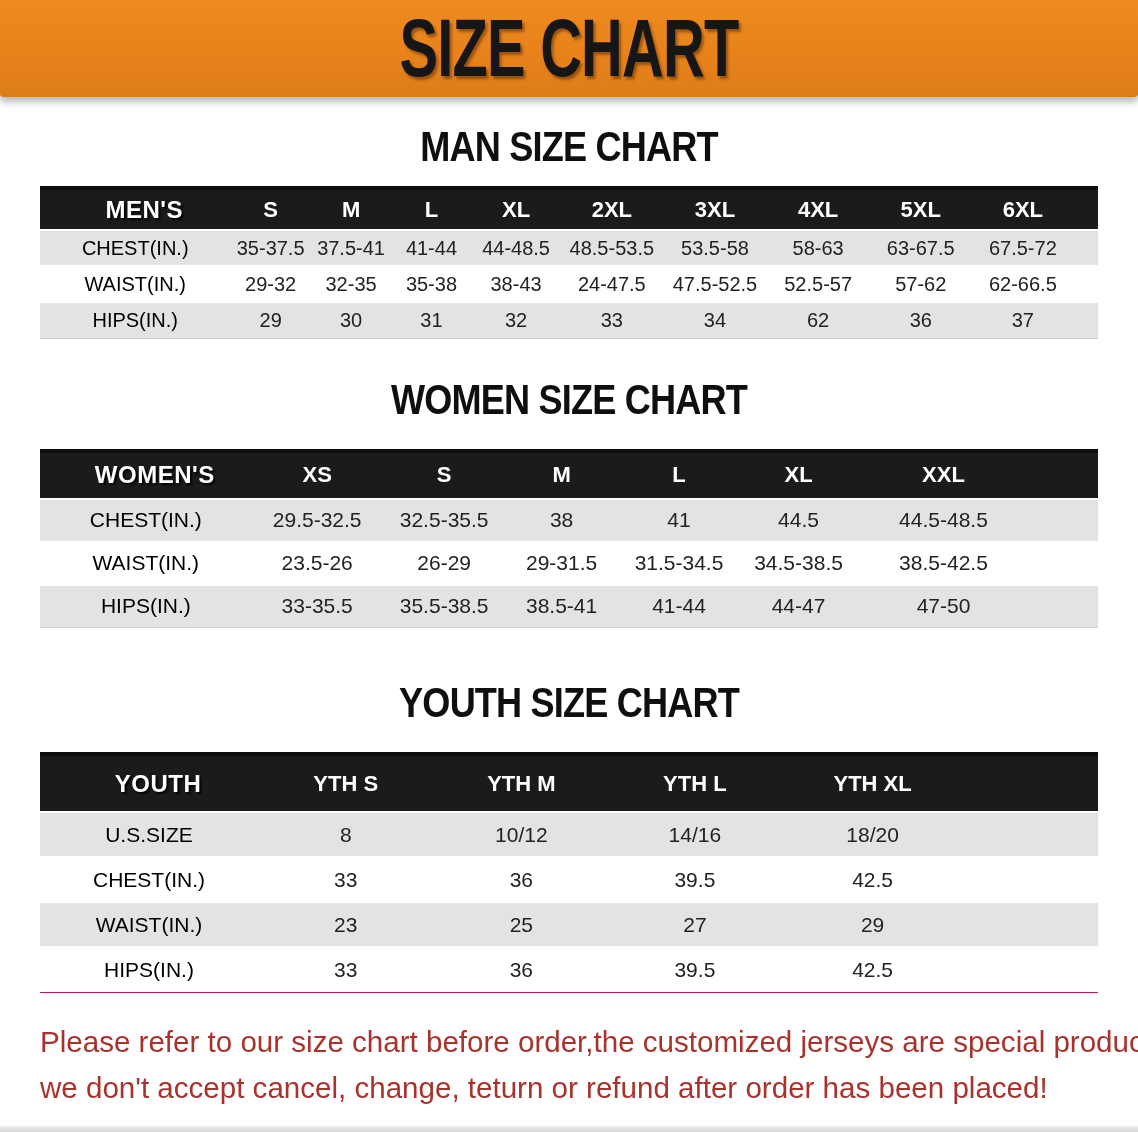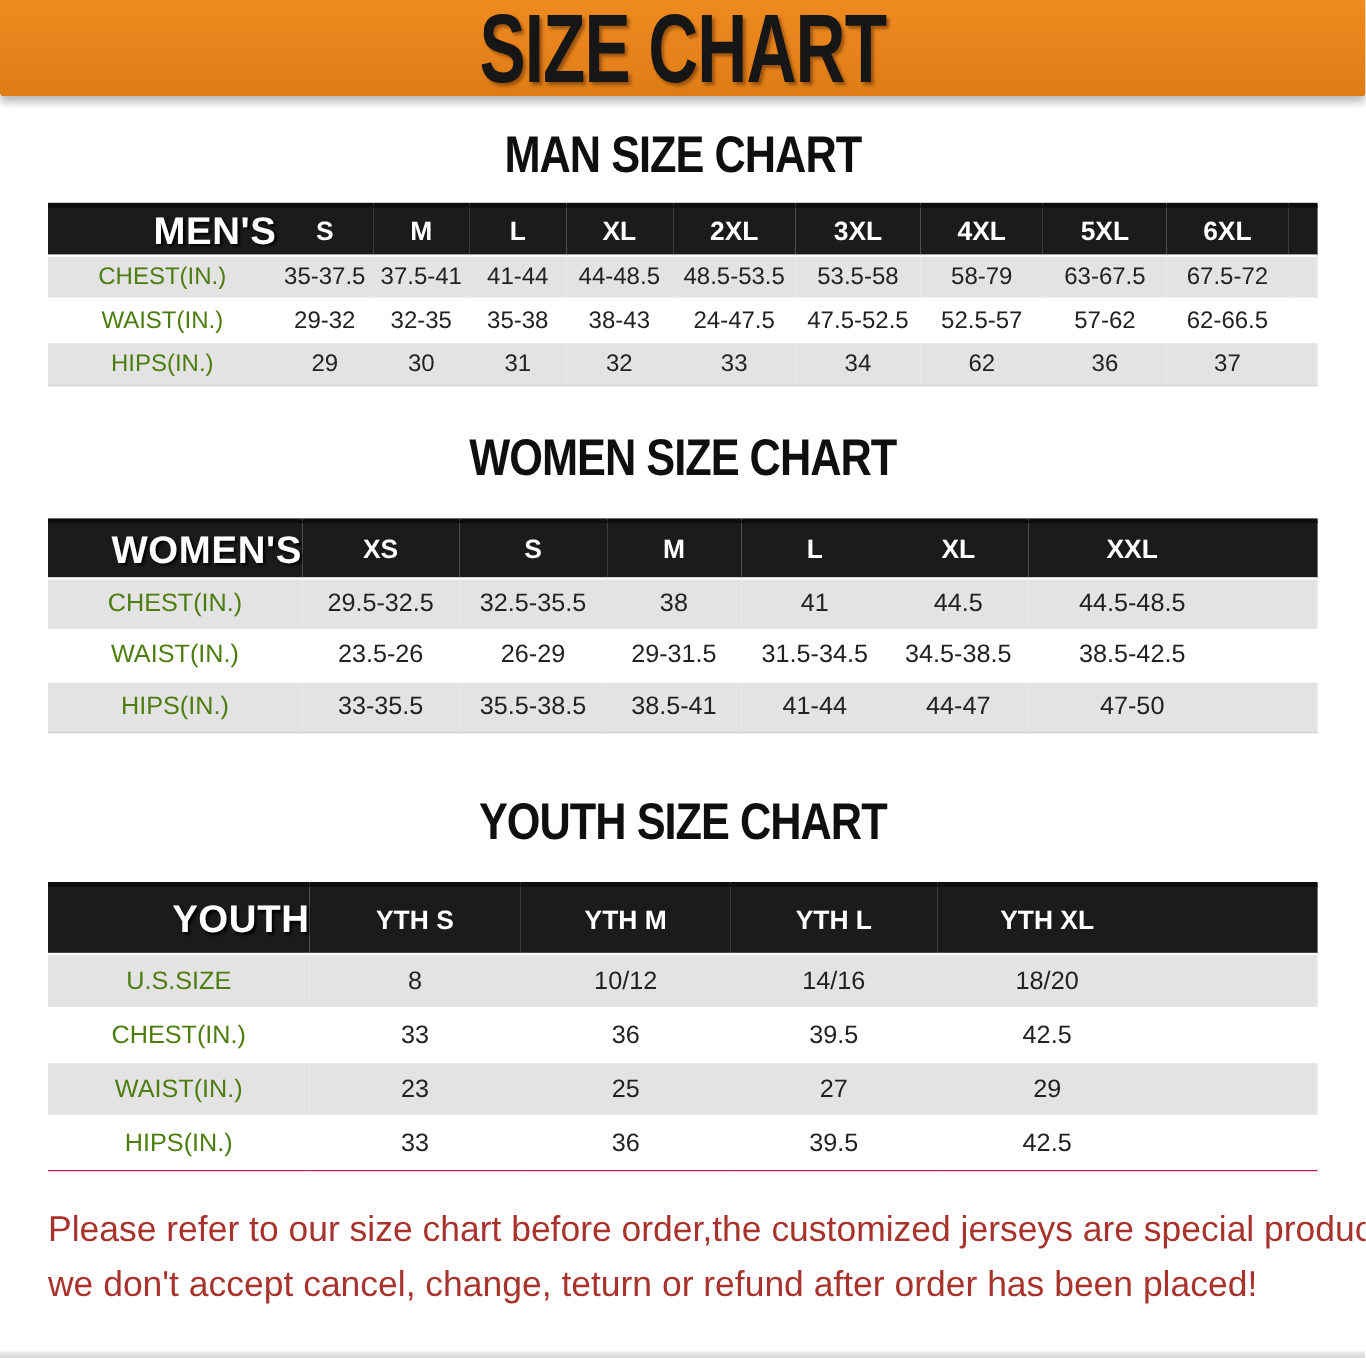--- a/index.html
+++ b/index.html
@@ -6,21 +6,21 @@
   html, body {
     width: 1138px; height: 1132px;
     background: #ffffff;
     overflow: hidden;
     font-family: "Liberation Sans", sans-serif;
   }
   .page { position: relative; width: 1138px; height: 1132px; background: #fff; }
 
   
   .banner {
-    height: 80px;
+    height: 97px;
     background: linear-gradient(180deg, #ee8a1f 0%, #e8831c 55%, #dd7c15 100%);
     display: flex; align-items: center; justify-content: center;
     box-shadow: 0 5px 7px rgba(0,0,0,0.28);
     border-radius: 0 0 3px 3px;
   }
   .banner h1 {
     font-size: 78px; font-weight: 800; color: #161616;
     transform: scaleX(0.74) scaleY(1.04);
     letter-spacing: -1px; white-space: nowrap;
     text-shadow: 3px 3px 3px rgba(60,25,0,0.45);
@@ -41,32 +41,32 @@
     width: 1058px; margin: 0 40px;
     border-collapse: collapse; table-layout: fixed;
   }
   thead th {
     background: #1b1b1b; color: #ffffff;
     border-top: 4px solid #0e0e0e;
     font-weight: 700; text-align: center; vertical-align: middle;
     font-size: 22px;
   }
   thead th.lbl {
-    text-align: right; padding-left: 18px;
-    font-size: 32px; letter-spacing: 0.5px;
+    text-align: center; padding-left: 18px;
+    font-size: 24px; letter-spacing: 0.5px;
     text-shadow: 2px 2px 2px rgba(0,0,0,0.9);
   }
   tbody td {
     text-align: center; vertical-align: middle;
     color: #222222; font-size: 20px;
     border-top: 2px solid #ffffff;
   }
   tbody tr:nth-child(odd) td { background: #e3e3e3; }
   tbody tr:nth-child(even) td { background: #ffffff; }
-  tbody td.lbl { font-size: 20px; color: #4d7c0f; }
+  tbody td.lbl { font-size: 20px; color: #000000; }
 
   .t-men   thead th { height: 42px; }
   .t-men   tbody td { height: 36px; }
   .t-women thead th { height: 48px; margin-top: 16px; }
   .t-women tbody td { height: 43px; font-size: 21px; }
   .t-youth thead th { height: 58px; }
   .t-youth tbody td { height: 45px; font-size: 21px; }
   .t-men tbody { border-bottom: 1px solid #cfcfcf; }
   .t-women tbody { border-bottom: 1px solid #cfcfcf; }
   .t-youth tbody { border-bottom: 1px solid #be185d; }
@@ -125,21 +125,21 @@
       </thead>
       <tbody>
         <tr>
           <td class="lbl">CHEST(IN.)</td>
           <td>35-37.5</td>
           <td>37.5-41</td>
           <td>41-44</td>
           <td>44-48.5</td>
           <td>48.5-53.5</td>
           <td>53.5-58</td>
-          <td>58-79</td>
+          <td>58-63</td>
           <td>63-67.5</td>
           <td>67.5-72</td>
           <td></td>
         </tr>
         <tr>
           <td class="lbl">WAIST(IN.)</td>
           <td>29-32</td>
           <td>32-35</td>
           <td>35-38</td>
           <td>38-43</td>

